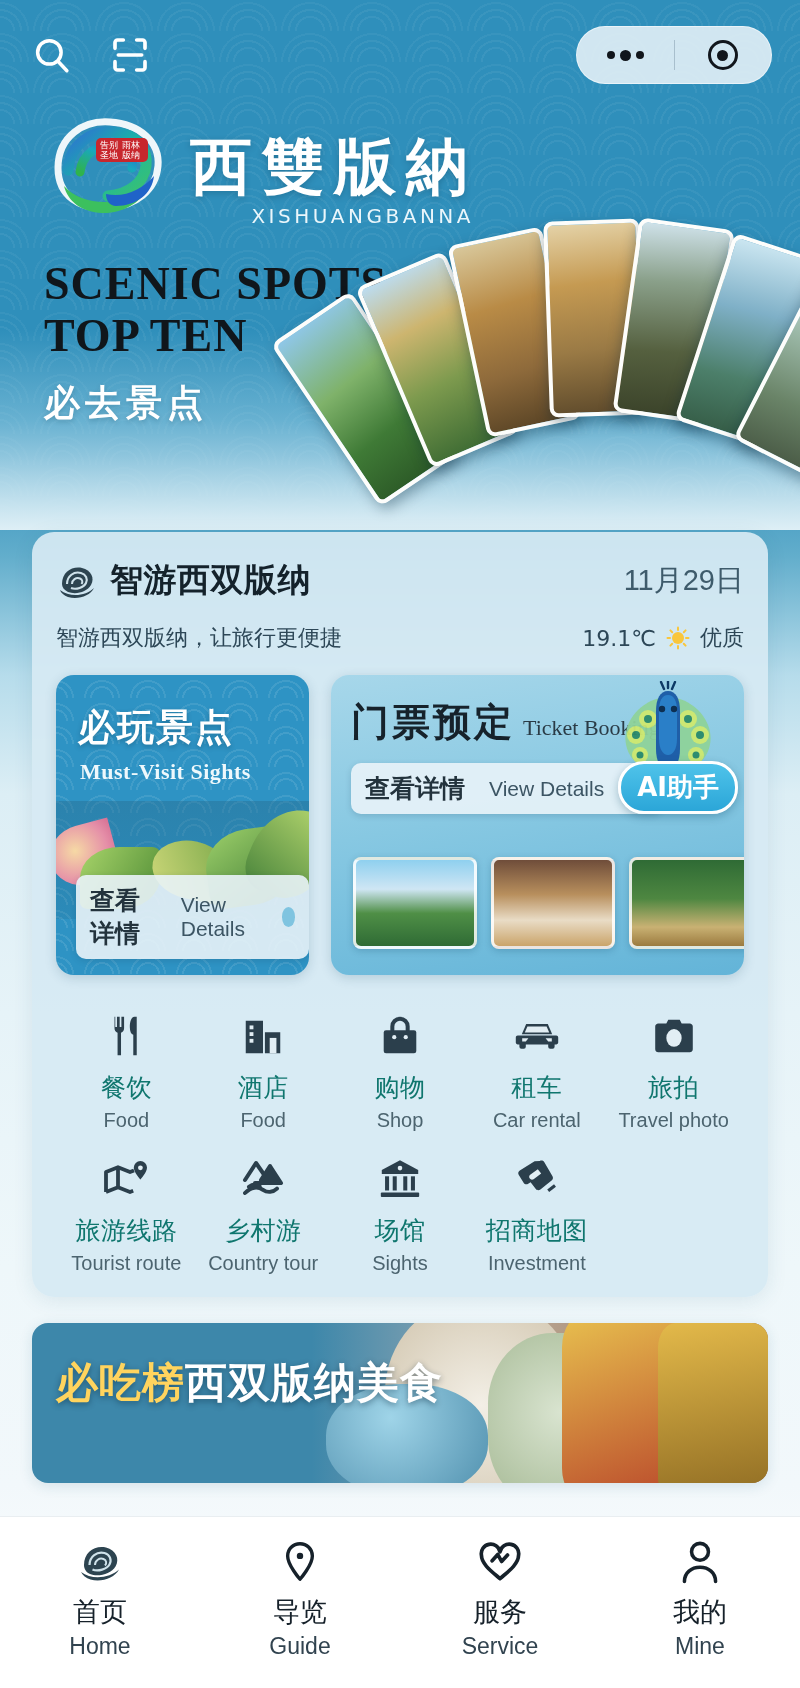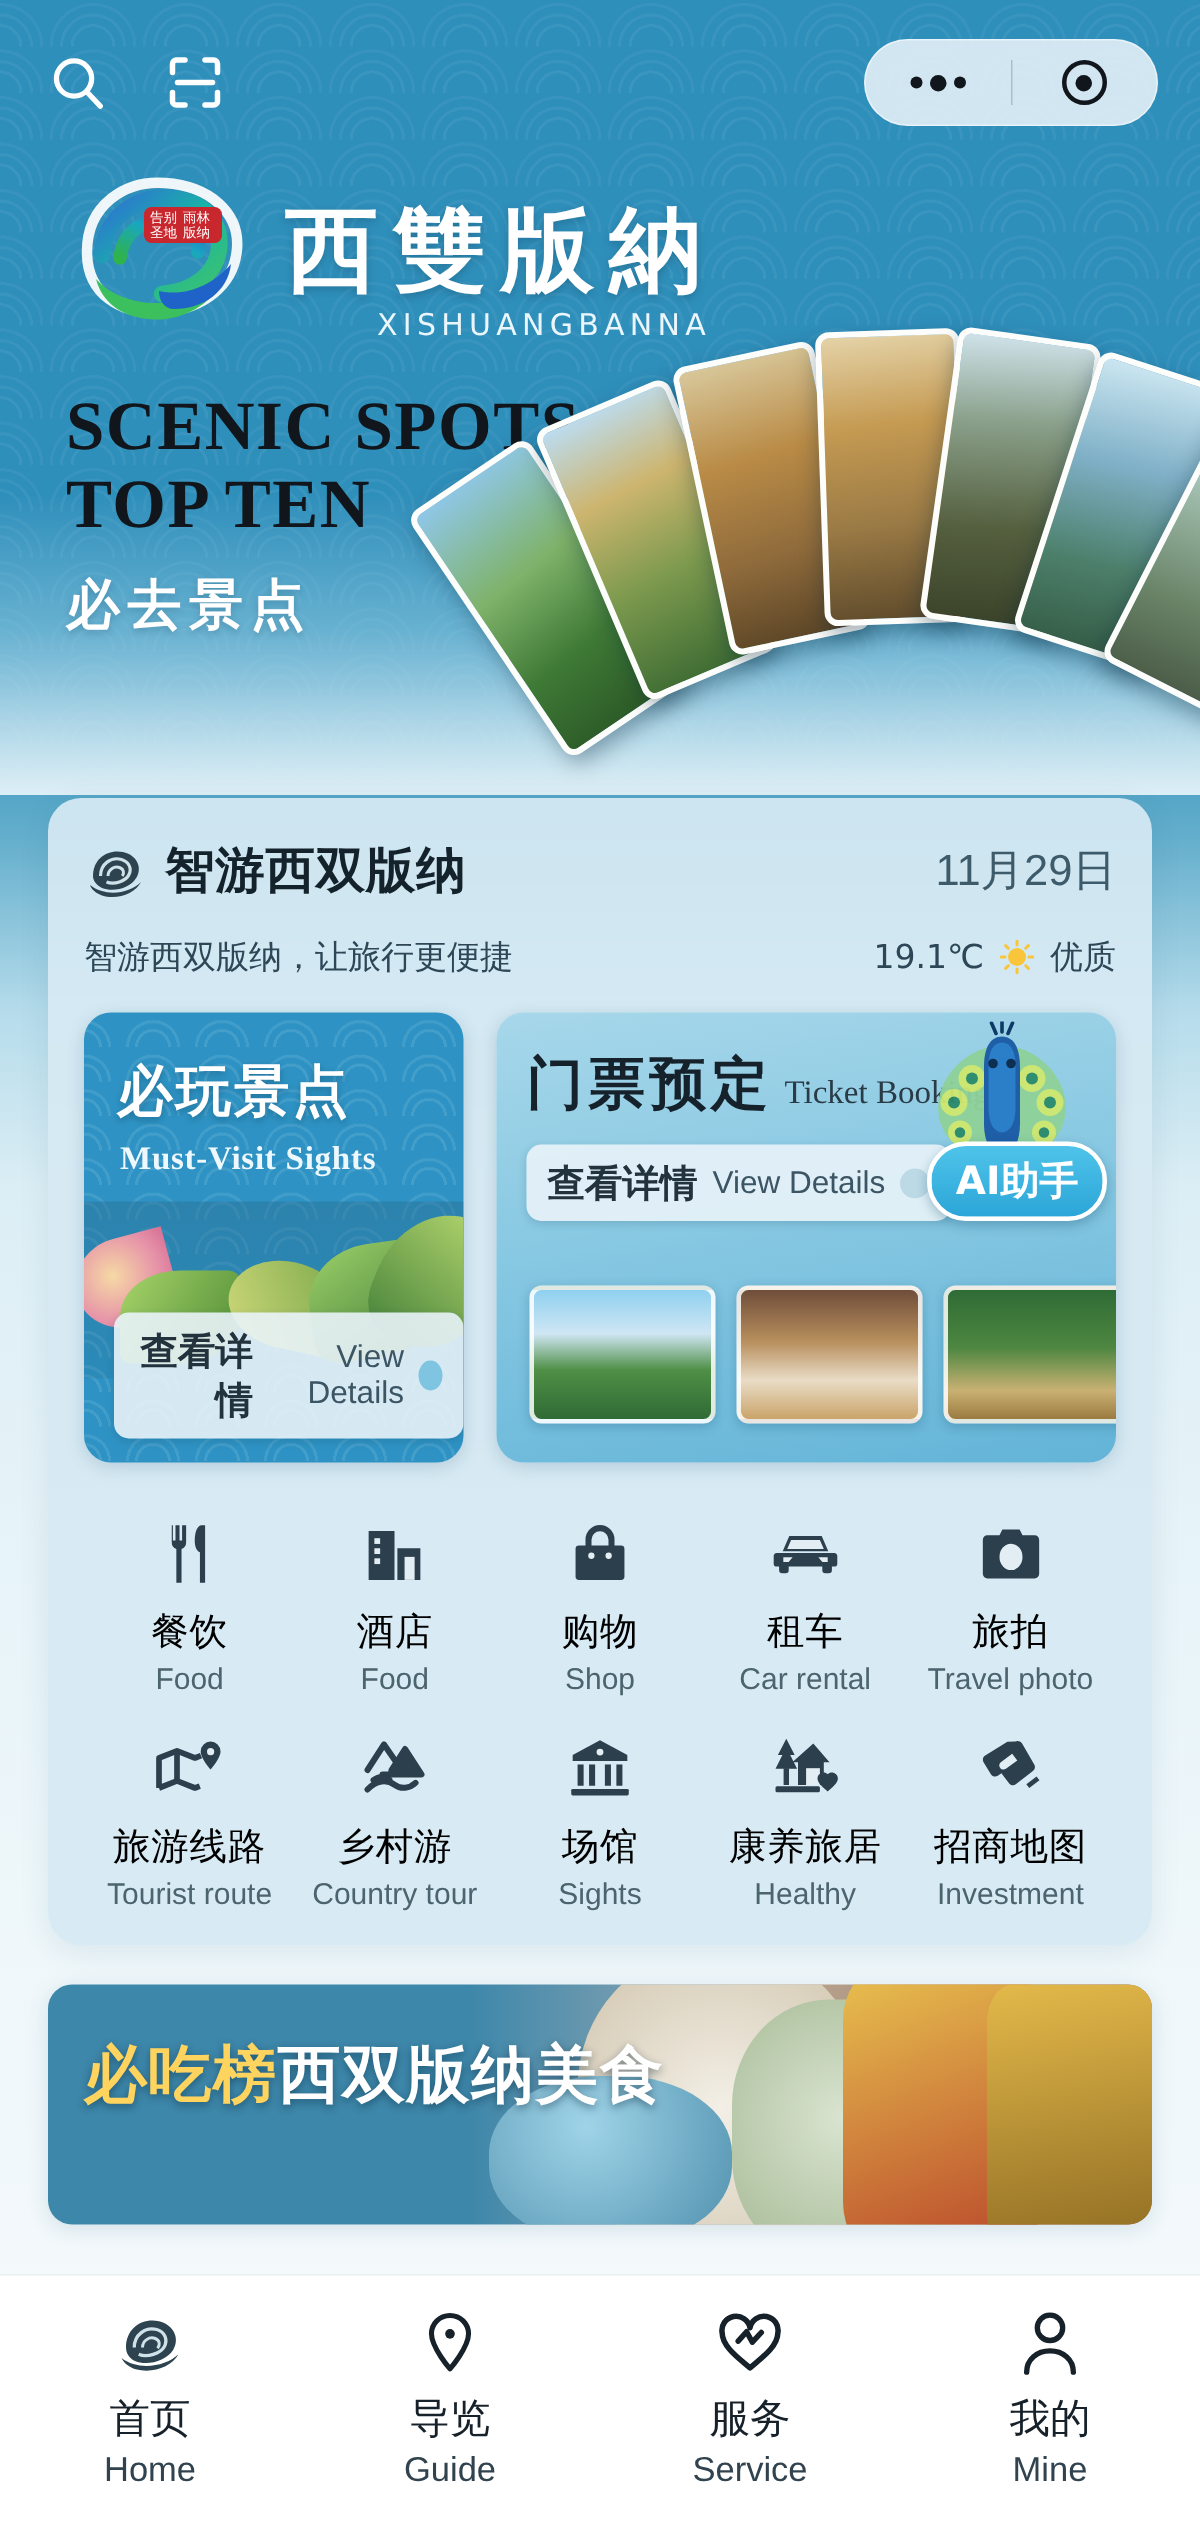--- a/index.html
+++ b/index.html
@@ -155,25 +155,24 @@
   .plants {
     position:absolute; left:0; right:0; bottom: 56px; height: 118px; z-index:2;
     background: linear-gradient(180deg, rgba(40,110,145,.45), rgba(30,90,120,.15));
     overflow:hidden;
   }
   .leaf { position:absolute; border-radius: 50% 0 50% 50%; }
   .pill {
     position:absolute; z-index:4;
     background: rgba(233,243,248,.9);
     border-radius: 10px;
-    display:flex; align-items:center; gap:10px;
+    display:flex; align-items:center; gap:24px;
     padding: 9px 14px;
     box-shadow: 0 2px 6px rgba(20,60,90,.18);
     cursor:pointer;
-    text-align:right;
   }
   .pill .p-cn { font-family:"DejaVu Sans",sans-serif; font-size:25px; font-weight:700; color:#23333d;}
   .pill .p-en { font-family:"Liberation Sans",sans-serif; font-size:21px; color:#3c5564;}
   .pill .p-arrow { width:20px;height:20px;border-radius:50%;background:#7fc4e0;}
   .feat-left .pill { left: 20px; bottom: 16px; }
 
   .ft2-cn { position:relative; z-index:3; padding: 22px 0 0 20px; font-family:"Liberation Serif","DejaVu Serif",serif; font-size:38px; font-weight:700; color:#16222b; letter-spacing:3px; display:inline-block;}
   .ft2-en { position:relative; z-index:3; font-family:"Liberation Serif",serif; font-size:22px; color:#2a3b46; margin-left:8px;}
   .feat-right .pill { left: 20px; top: 88px; }
   .ai-badge {
@@ -187,21 +186,21 @@
   }
   .peacock { position:absolute; right: 22px; top: 6px; z-index:5; width: 108px; height: 100px;}
   .thumbs { position:absolute; z-index:3; left: 22px; bottom: 26px; display:flex; gap: 14px; }
   .thumb { width: 124px; height: 92px; border-radius: 8px; border:3px solid rgba(255,255,255,.85);
            background-size: cover; background-position:center; box-shadow:0 2px 7px rgba(10,60,90,.22); }
 
   
   .grid { display:grid; grid-template-columns: repeat(5,1fr); row-gap: 20px; margin-top: 34px; padding: 0 2px;}
   .grid-item { display:flex; flex-direction:column; align-items:center; cursor:pointer; }
   .grid-item .g-ico { height: 50px; display:flex; align-items:flex-end; }
-  .grid-item .g-cn { margin-top: 12px; font-family:Liberation Serif, serif; font-size:25px; color:#000000; letter-spacing:.5px;}
+  .grid-item .g-cn { margin-top: 12px; font-family:Liberation Serif, serif; font-size:25px; color:#0f766e; letter-spacing:.5px;}
   .grid-item .g-en { margin-top: 5px; font-family:"Liberation Sans",sans-serif; font-size:20px; color:#4c646f;}
 
   
   .food-banner {
     position:relative; z-index:6;
     margin: 26px 32px 0 32px; height: 160px; border-radius: 16px; overflow:hidden;
     background: linear-gradient(90deg, #3d87aa 0%, #3d87aa 38%, #7d9fb0 55%, #b5a08c 70%, #9a6a4b 100%);
     box-shadow: 0 3px 14px rgba(30,90,120,.14);
     cursor:pointer;
   }
@@ -544,34 +543,20 @@
               <rect x="8.2" y="10.6" width="2.1" height="7.4"></rect>
             <rect x="13.7" y="10.6" width="2.1" height="7.4"></rect>
               <rect x="17.7" y="10.6" width="2.1" height="7.4"></rect>
             <rect x="2" y="19.1" width="20" height="2.3" rx=".5"></rect>
           </svg>
         </span>
         <span class="g-cn">场馆</span>
         <span class="g-en">Sights</span>
       </div>
 
-      <div class="grid-item">
-        <span class="g-ico">
-          <svg width="48" height="48" viewBox="0 0 24 24" fill="#2b3f4c">
-            <path d="M5.6 2.6 8.4 8H6.9l2.3 4.6H2L4.3 8H2.8L5.6 2.6z"></path>
-            <rect x="4.7" y="12.4" width="1.8" height="5.6"></rect>
-            <path d="M14.6 4.2 20 10.4h-1.9v7.6h-8.6v-7.6H7.6L14.6 4.2z"></path>
-            <rect x="12.2" y="12.4" width="4.6" height="5.6" fill="#e2eef4"></rect>
-            <rect x="2" y="18.4" width="14.8" height="2" rx=".5"></rect>
-            <path d="M19.4 14.4c1.2-1.3 3.4-.3 3.4 1.4 0 1.6-2 3-3.4 4.4-1.4-1.4-3.4-2.8-3.4-4.4 0-1.7 2.2-2.7 3.4-1.4z"></path>
-          </svg>
-        </span>
-        <span class="g-cn">康养旅居</span>
-        <span class="g-en">Healthy</span>
-      </div>
 
       <div class="grid-item">
         <span class="g-ico">
           <svg width="48" height="48" viewBox="0 0 24 24" fill="#2b3f4c">
             <path d="M10.8 3.6 3.4 8.2c-.8.5-1 1.5-.5 2.3l2.4 3.9c.5.8 1.5 1 2.3.5l1.2-.8 2.6 3.4c.5.7 1.6.8 2.3.2l5.6-4.4c.8-.6.9-1.6.3-2.4L15.6 4c-.5-.7-1.5-.9-2.2-.5l-2.6.1z"></path>
             <path d="M12.4 7.6 8.6 10.4c-.6.5-.7 1.3-.2 1.9.4.6 1.3.7 1.9.3l3.8-2.8" fill="#e2eef4"></path>
             <path d="M17.6 18.4 21 15.8" stroke="#2b3f4c" stroke-width="1.6"></path>
           </svg>
         </span>
         <span class="g-cn">招商地图</span>

